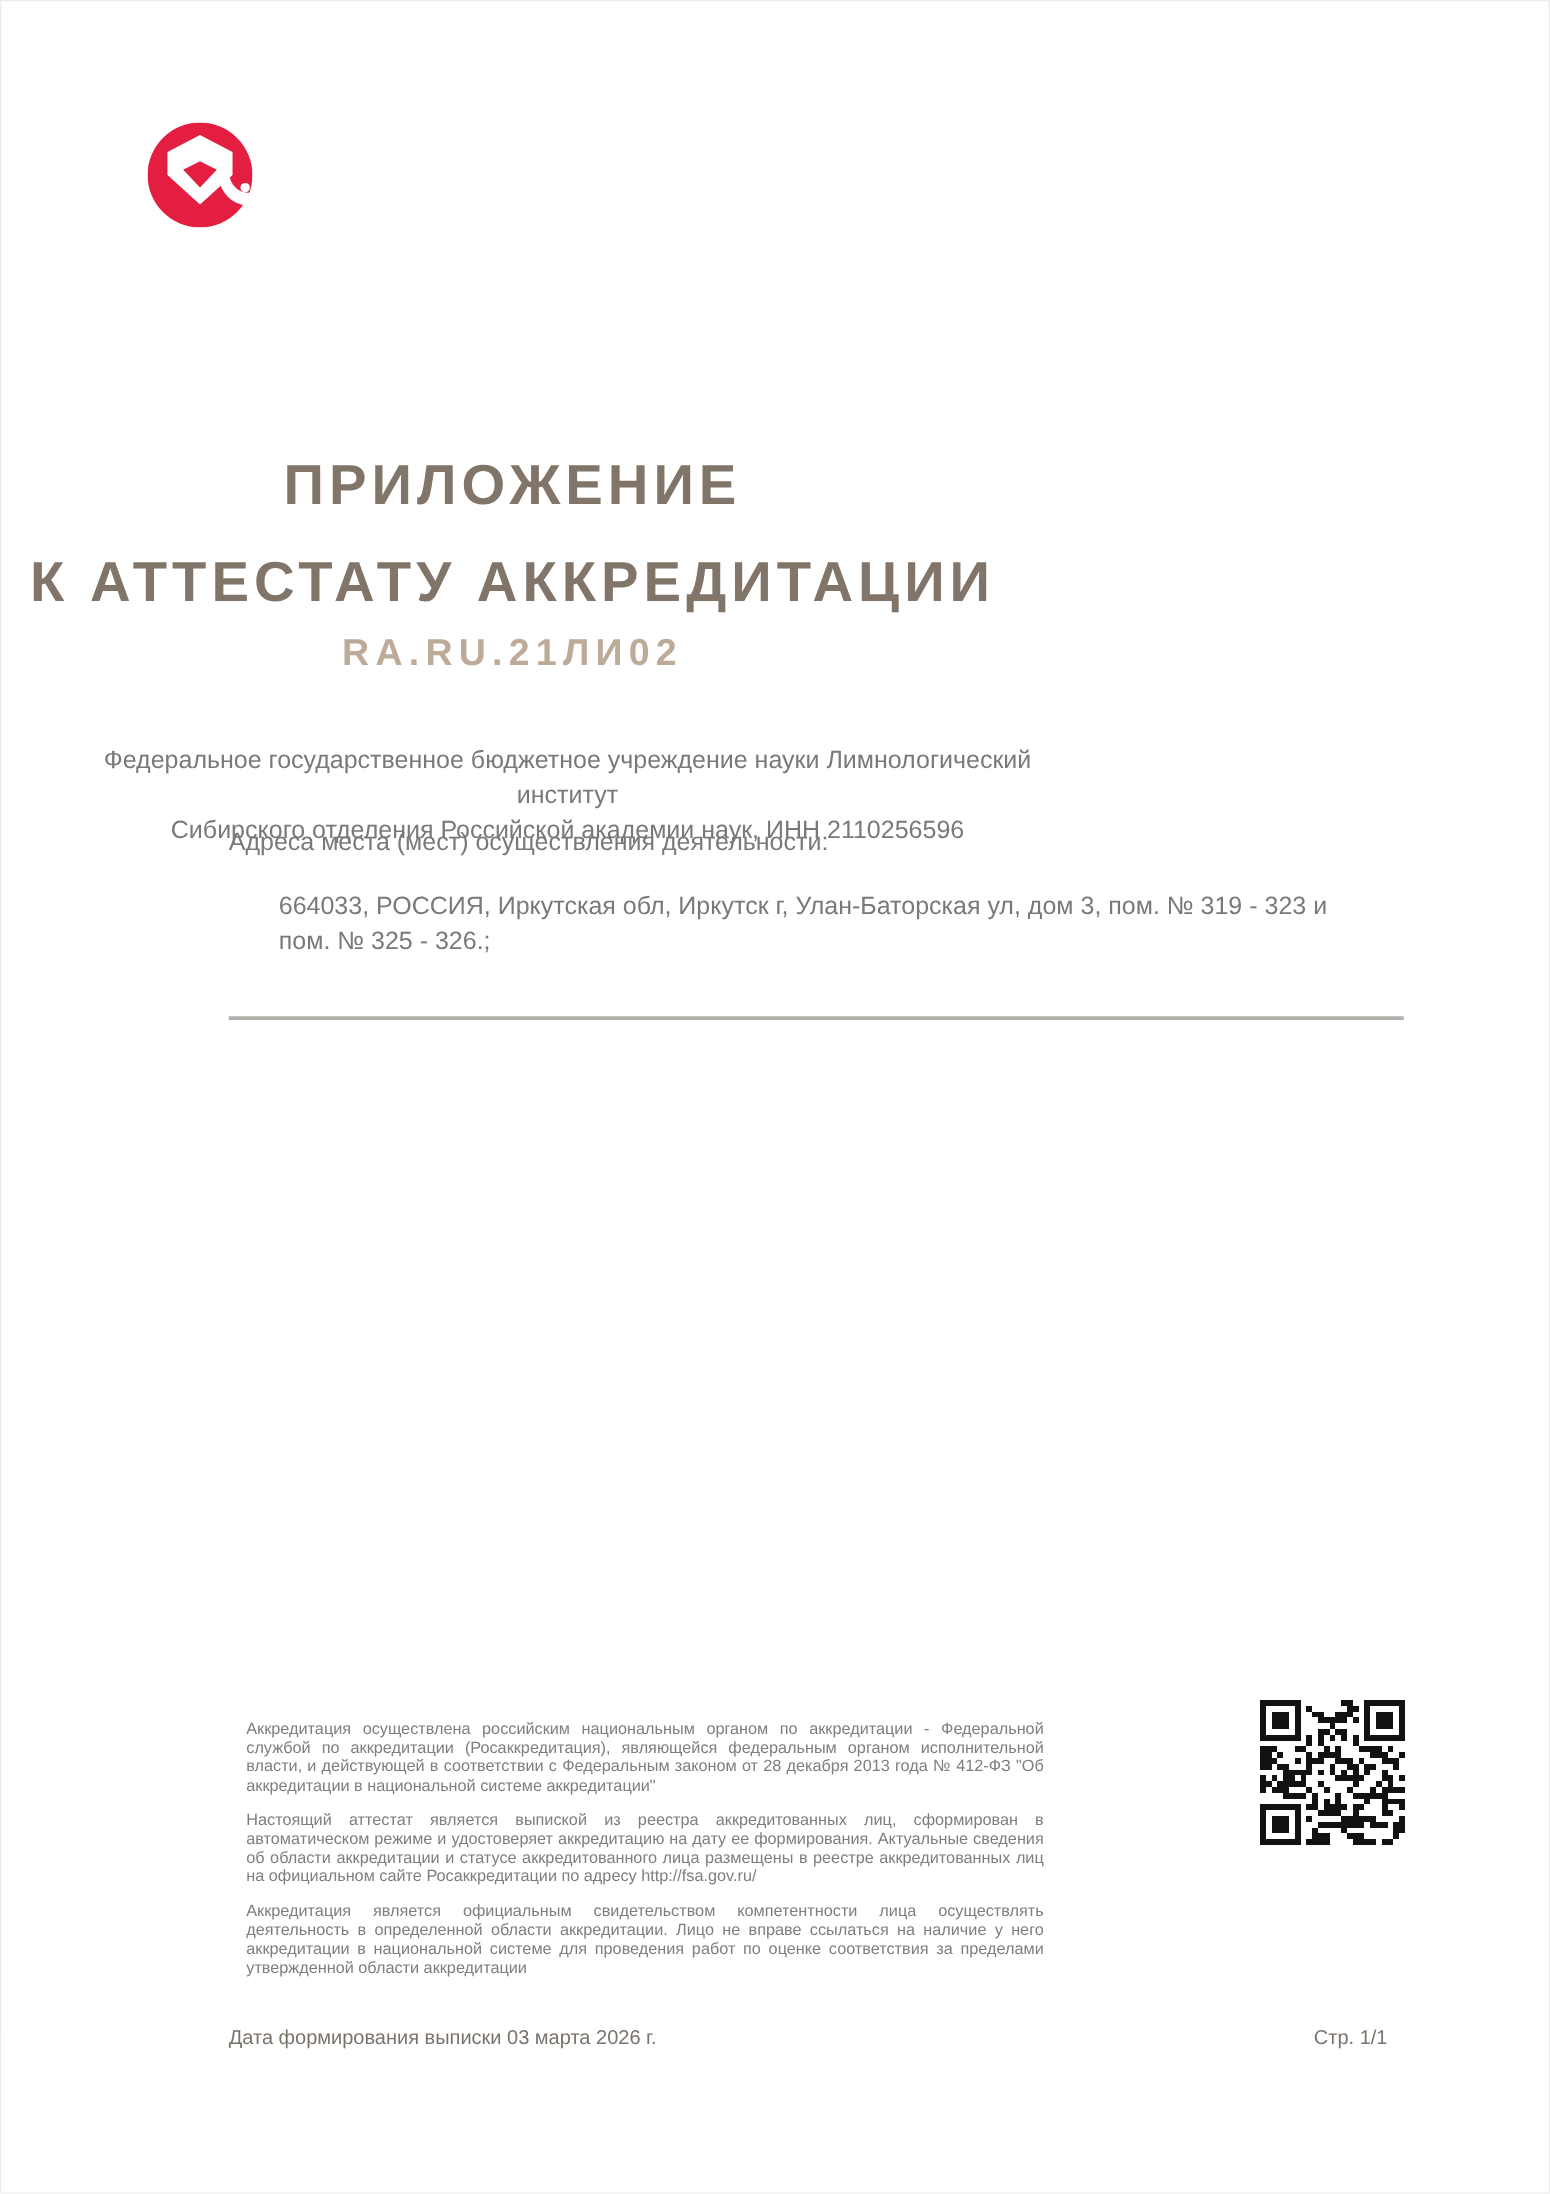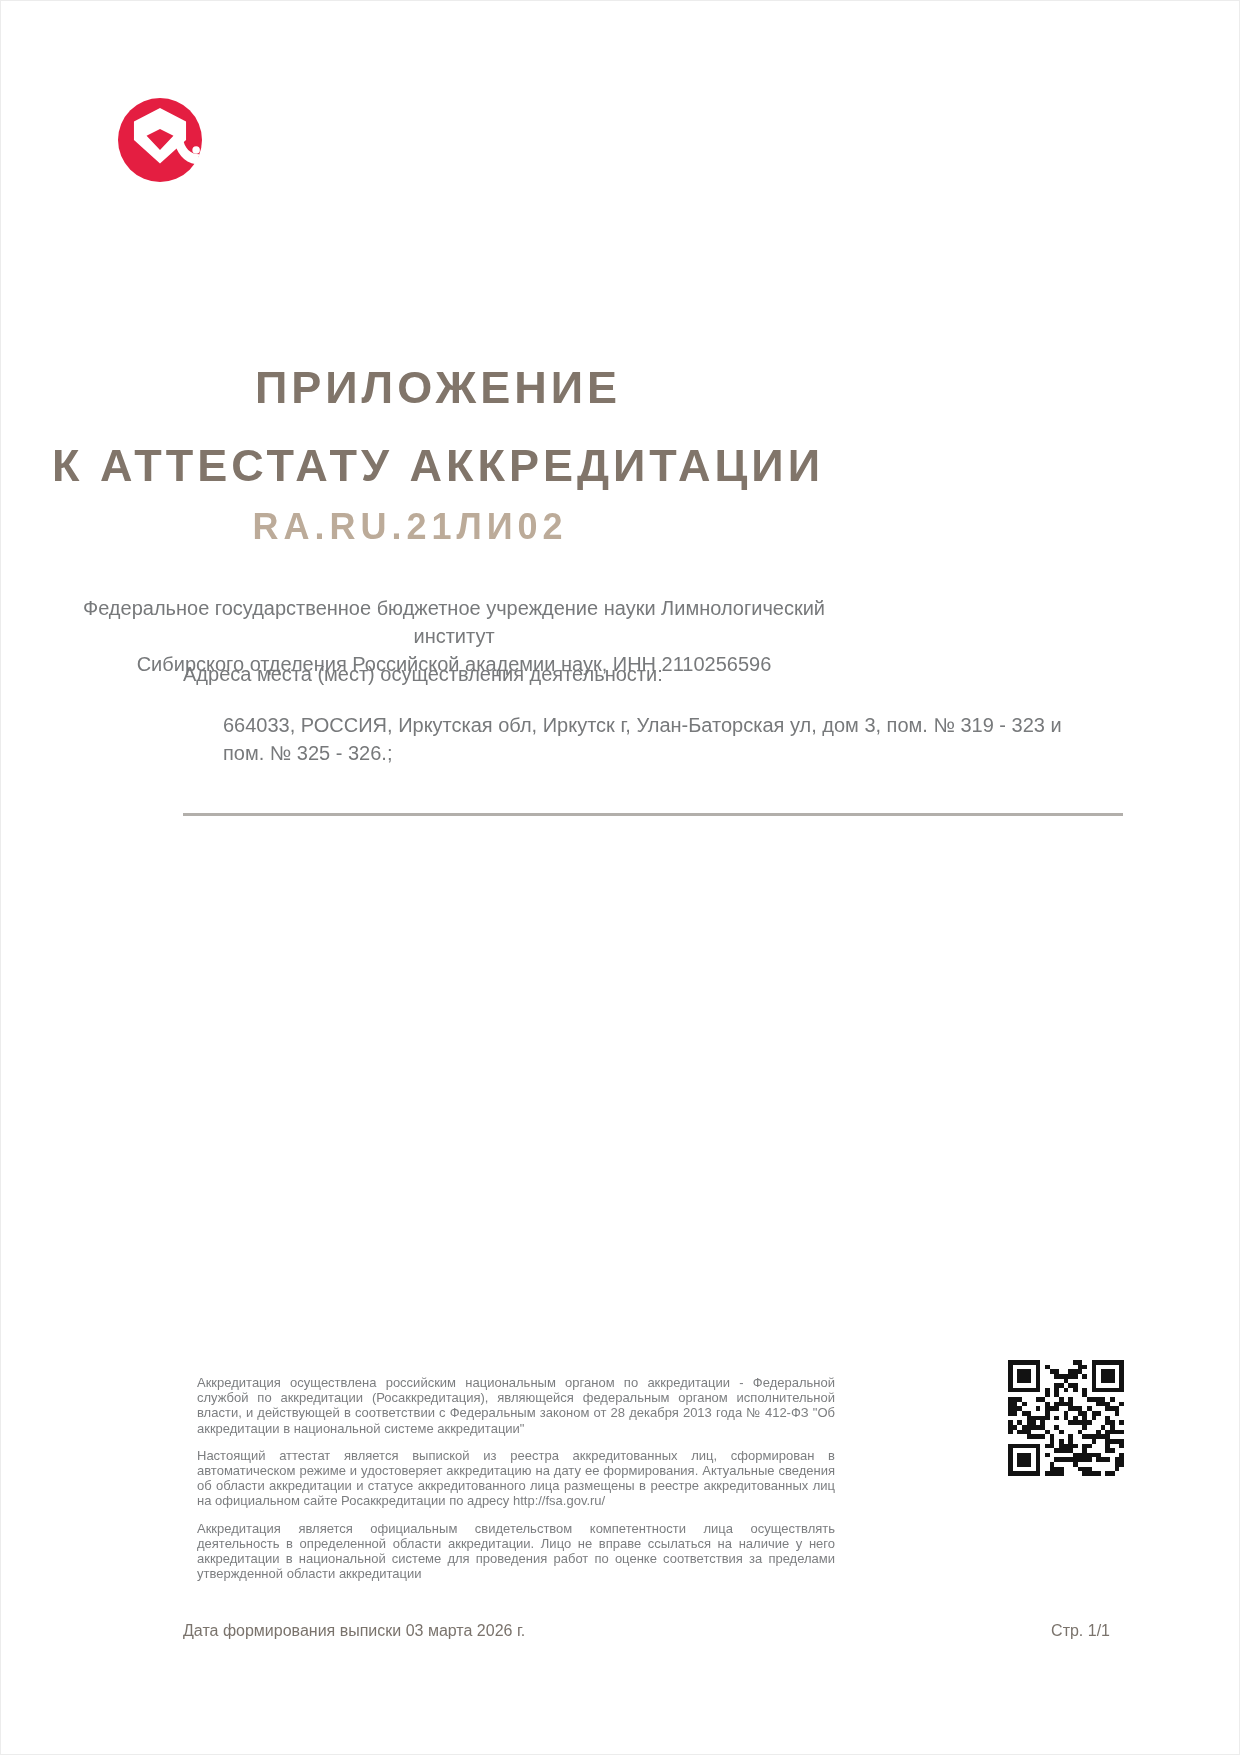--- a/index.html
+++ b/index.html
@@ -22,27 +22,27 @@
     overflow:hidden;
   }
   .logo{
     position:absolute;left:118px;top:98px;width:84px;height:84px;
   }
   .logo svg{display:block;width:100%;height:100%;}
   .title-line{
     position:absolute;left:0;width:820px;
     font-size:45px;font-weight:700;letter-spacing:4px;
     color:var(--title-color);
-    white-space:nowrap;text-align:center;padding-left:28px;
+    white-space:nowrap;text-align:center;
   }
   .title-1{top:362px;}
   .title-2{top:440px;}
   .acc-number{
     position:absolute;left:0;top:506px;width:820px;text-align:center;
-    font-size:36px;font-weight:700;letter-spacing:5px;
+    font-size:30px;font-weight:700;letter-spacing:5px;
     color:var(--number-color);white-space:nowrap;
   }
   .org{
     position:absolute;left:0;top:594px;width:820px;text-align:center;
     font-size:20px;line-height:28px;color:var(--body-gray);margin-left:44px;
   }
   .addr-label{
     position:absolute;left:183px;top:663px;width:940px;
     font-size:20px;color:var(--body-gray);
   }

